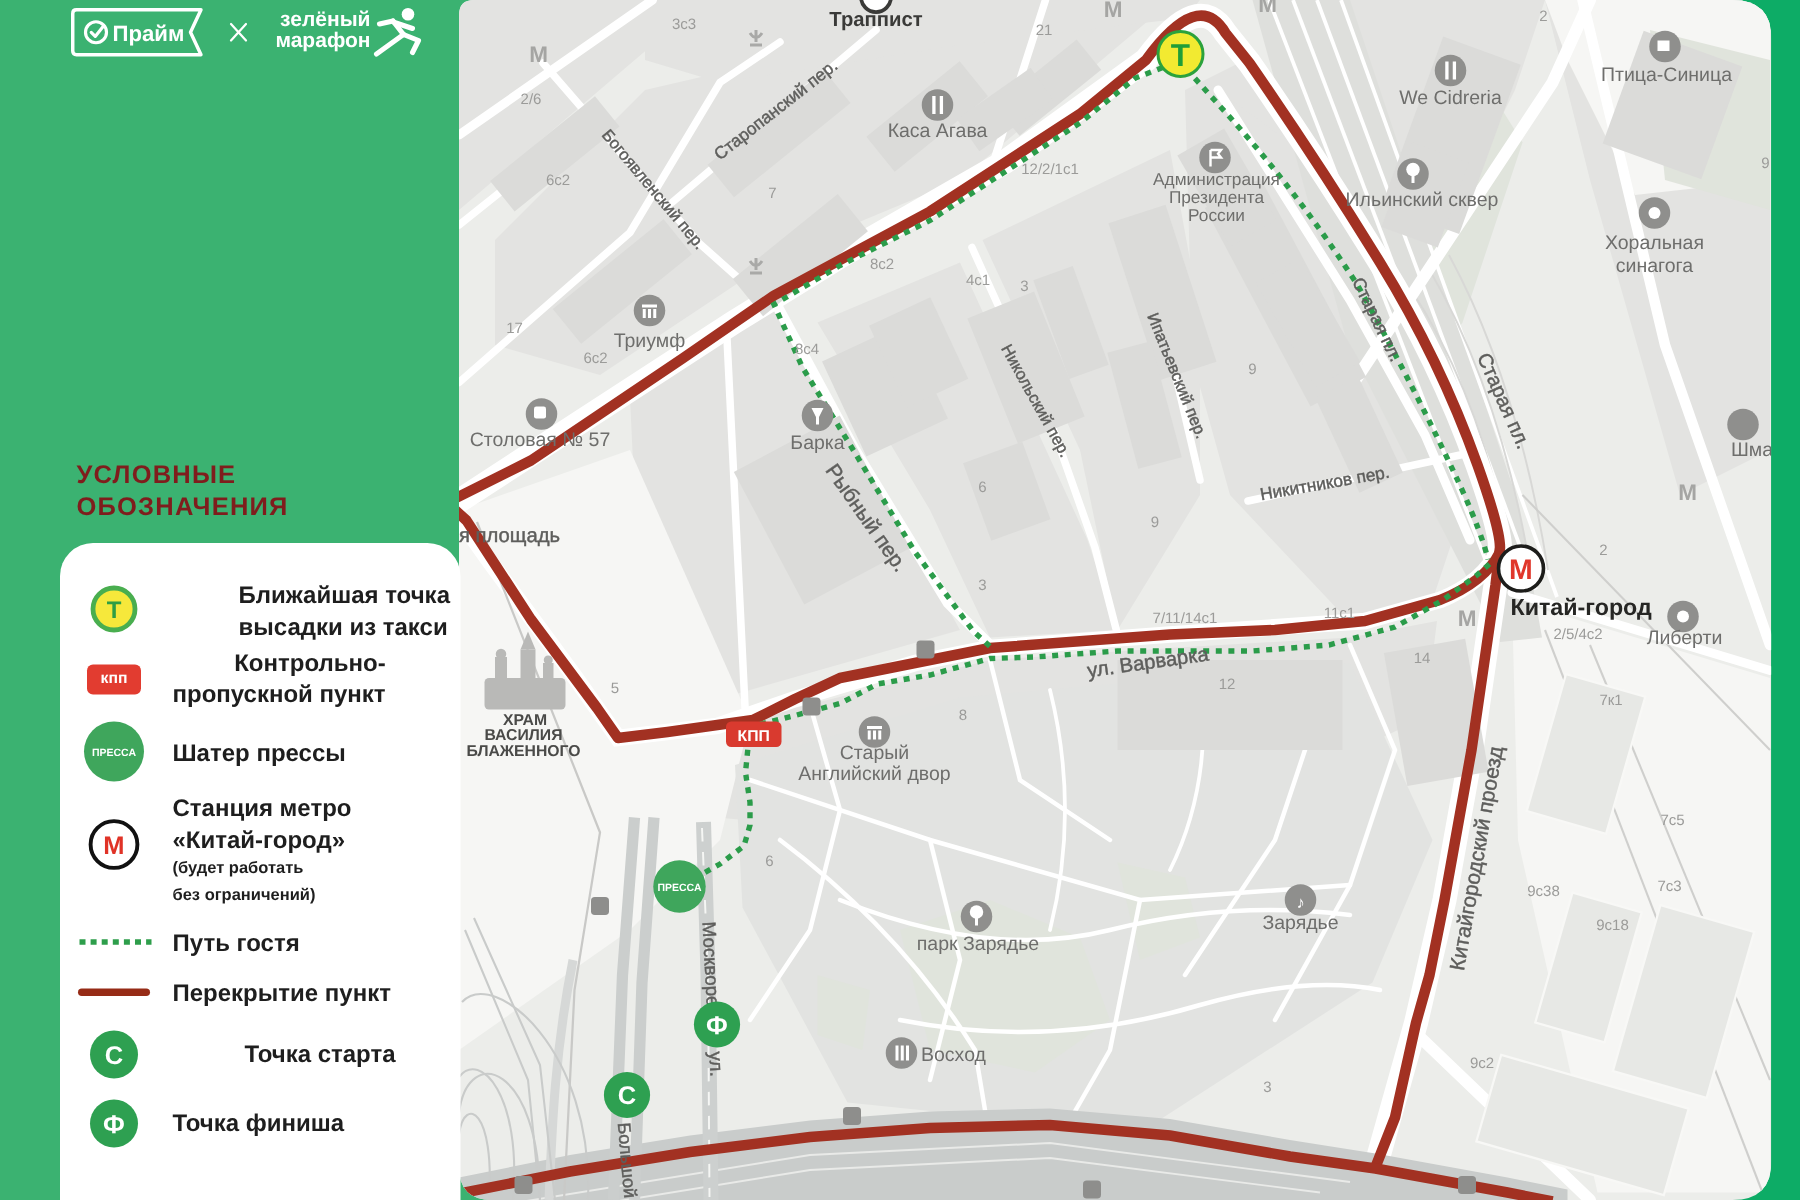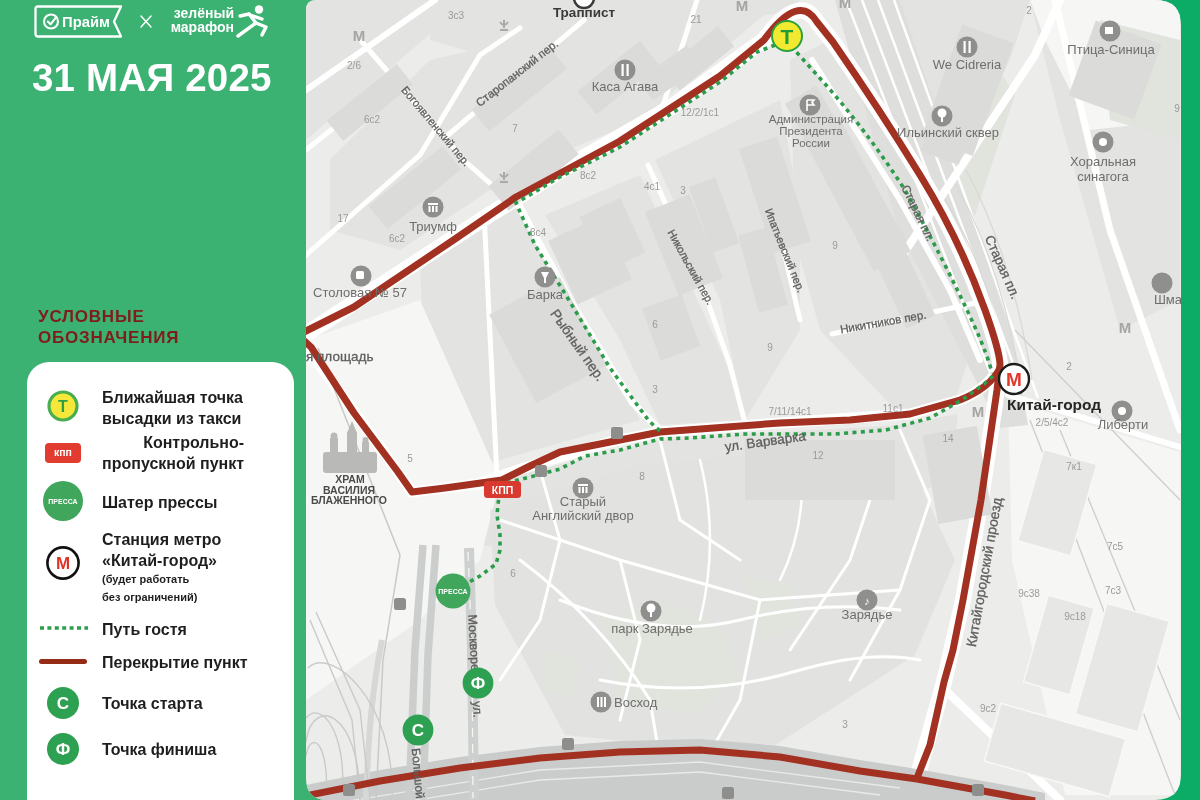--- a/index.html
+++ b/index.html
@@ -1,19 +1,19 @@
 <!DOCTYPE html>
 <html><head>
 <meta charset="utf-8">
 <style>
   html,body{margin:0;padding:0;width:1200px;height:800px;overflow:hidden;background:#3BB271;font-family:"Liberation Sans",sans-serif;}
   .abs{position:absolute;}
   #emerald{position:absolute;left:1150px;top:0;width:50px;height:800px;background:#0DAC66;}
   #map{position:absolute;left:306px;top:0;width:875px;height:800px;}
-  #panel{position:absolute;left:3px;top:0;width:306px;height:564px;}
+  #panel{position:absolute;left:16px;top:0;width:306px;height:564px;}
   #card{position:absolute;left:24px;top:362px;width:267px;height:460px;background:#fff;border-radius:22px;}
   .ltxt{position:absolute;left:99px;color:#1e1e1e;font-weight:bold;font-size:16px;line-height:21px;}
   .licon{position:absolute;}
 </style>
 </head>
 <body>
 
 <div id="emerald"></div>
 
 <div id="map">
@@ -462,32 +462,31 @@
     <g stroke="#fff" stroke-width="3.4" stroke-linecap="round" stroke-linejoin="round" fill="none">
       <circle cx="226" cy="6.5" r="4.2" fill="#fff" stroke="none"></circle>
       <path d="M216,11 L223,20"></path>
       <path d="M217,12 L229,16"></path>
       <path d="M216,11 L207,13"></path>
       <path d="M223,20 L233,24 L229,32"></path>
       <path d="M223,20 L205,33"></path>
     </g>
   </svg>
 
-  <div class="abs" style="left:29px;top:56px;color:#fff;font-size:38.5px;font-weight:bold;letter-spacing:0.2px;">31 МАЯ 2025</div>
 
   <div class="abs" style="left:35px;top:306px;color:#7f1d1d;font-size:17px;font-weight:bold;line-height:21px;letter-spacing:0.8px;">УСЛОВНЫЕ<br>ОБОЗНАЧЕНИЯ</div>
 
   <div id="card"></div>
 
   <svg class="licon" style="left:44px;top:390px" width="32" height="32">
       <circle cx="16" cy="16" r="14" fill="#F6E83B" stroke="#49AE4F" stroke-width="3.2"></circle>
       <text x="16" y="22" text-anchor="middle" fill="#2E9E44" font-size="16" font-weight="bold" font-family="Liberation Sans">Т</text>
     </svg>
 
-  <div class="ltxt" style="top:387px;">Ближайшая точка<br>высадки из такси</div>
+  <div class="ltxt" style="top:387px;margin-left:44px;">Ближайшая точка<br>высадки из такси</div>
 
   <div class="abs" style="left:42px;top:443px;width:36px;height:20px;background:#E23C30;border-radius:4px;color:#fff;font-size:10.5px;font-weight:bold;text-align:center;line-height:19px;">кпп</div>
 
   <div class="ltxt" style="top:432px;text-align:right;">Контрольно-<br>пропускной пункт</div>
 
   <svg class="licon" style="left:39px;top:480px" width="42" height="42">
       <circle cx="21" cy="21" r="20" fill="#3FA65C"></circle>
       <text x="21" y="24" text-anchor="middle" fill="#fff" font-size="7" font-weight="bold" font-family="Liberation Sans">ПРЕССА</text>
     </svg>
 
@@ -510,21 +509,21 @@
 
   <div class="abs" style="left:36px;top:659px;width:48px;height:5px;background:#962B16;border-radius:2.5px;"></div>
 
   <div class="ltxt" style="top:652px;">Перекрытие пункт</div>
 
   <svg class="licon" style="left:43px;top:686px" width="34" height="34">
       <circle cx="17" cy="17" r="16" fill="#2EA051"></circle>
       <text x="17" y="23" text-anchor="middle" fill="#fff" font-size="17" font-weight="bold" font-family="Liberation Sans">С</text>
     </svg>
 
-  <div class="ltxt" style="top:693px;">Точка старта</div>
+  <div class="ltxt" style="top:693px;margin-left:48px;">Точка старта</div>
 
   <svg class="licon" style="left:43px;top:732px" width="34" height="34">
       <circle cx="17" cy="17" r="16" fill="#2EA051"></circle>
       <text x="17" y="23" text-anchor="middle" fill="#fff" font-size="17" font-weight="bold" font-family="Liberation Sans">Ф</text>
     </svg>
 
   <div class="ltxt" style="top:739px;">Точка финиша</div>
 </div>
 
 </body></html>

